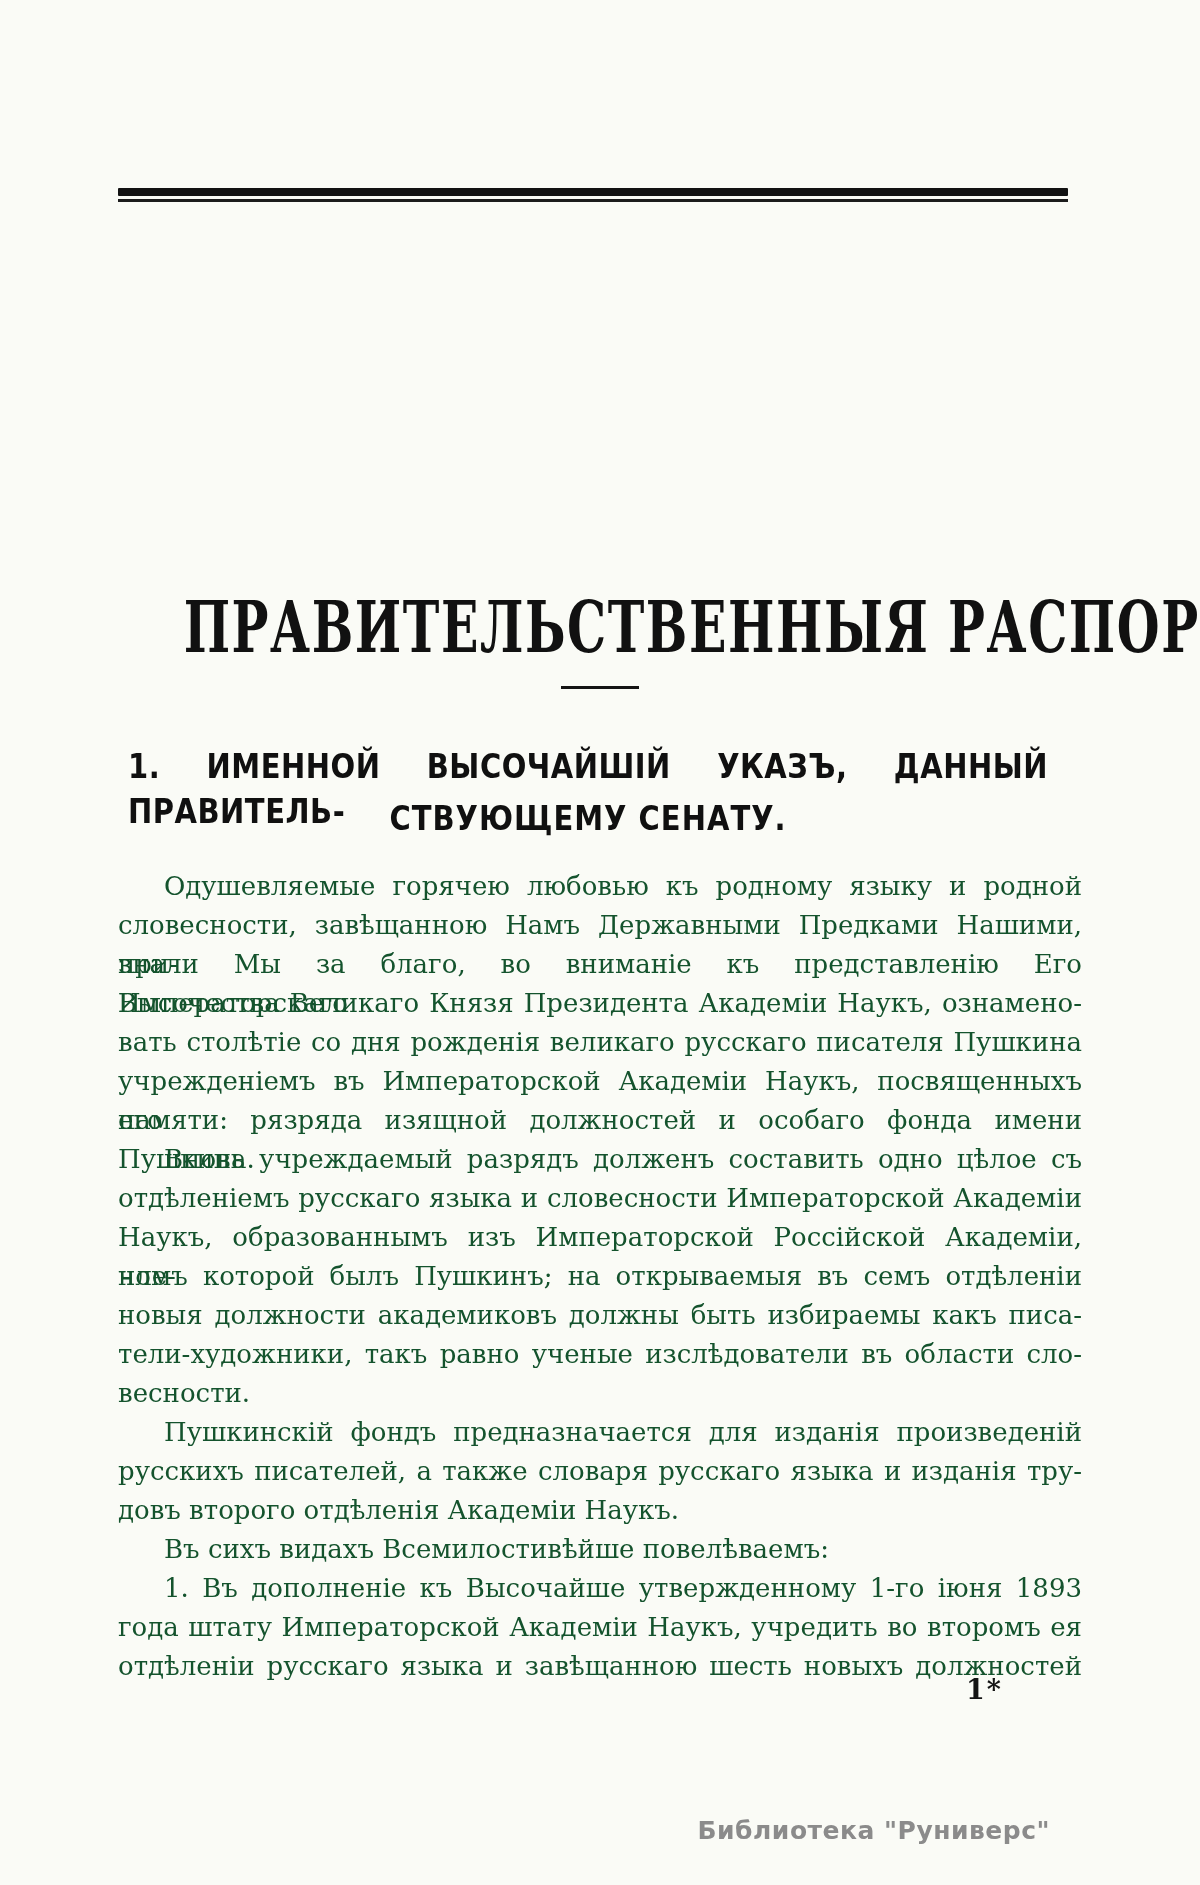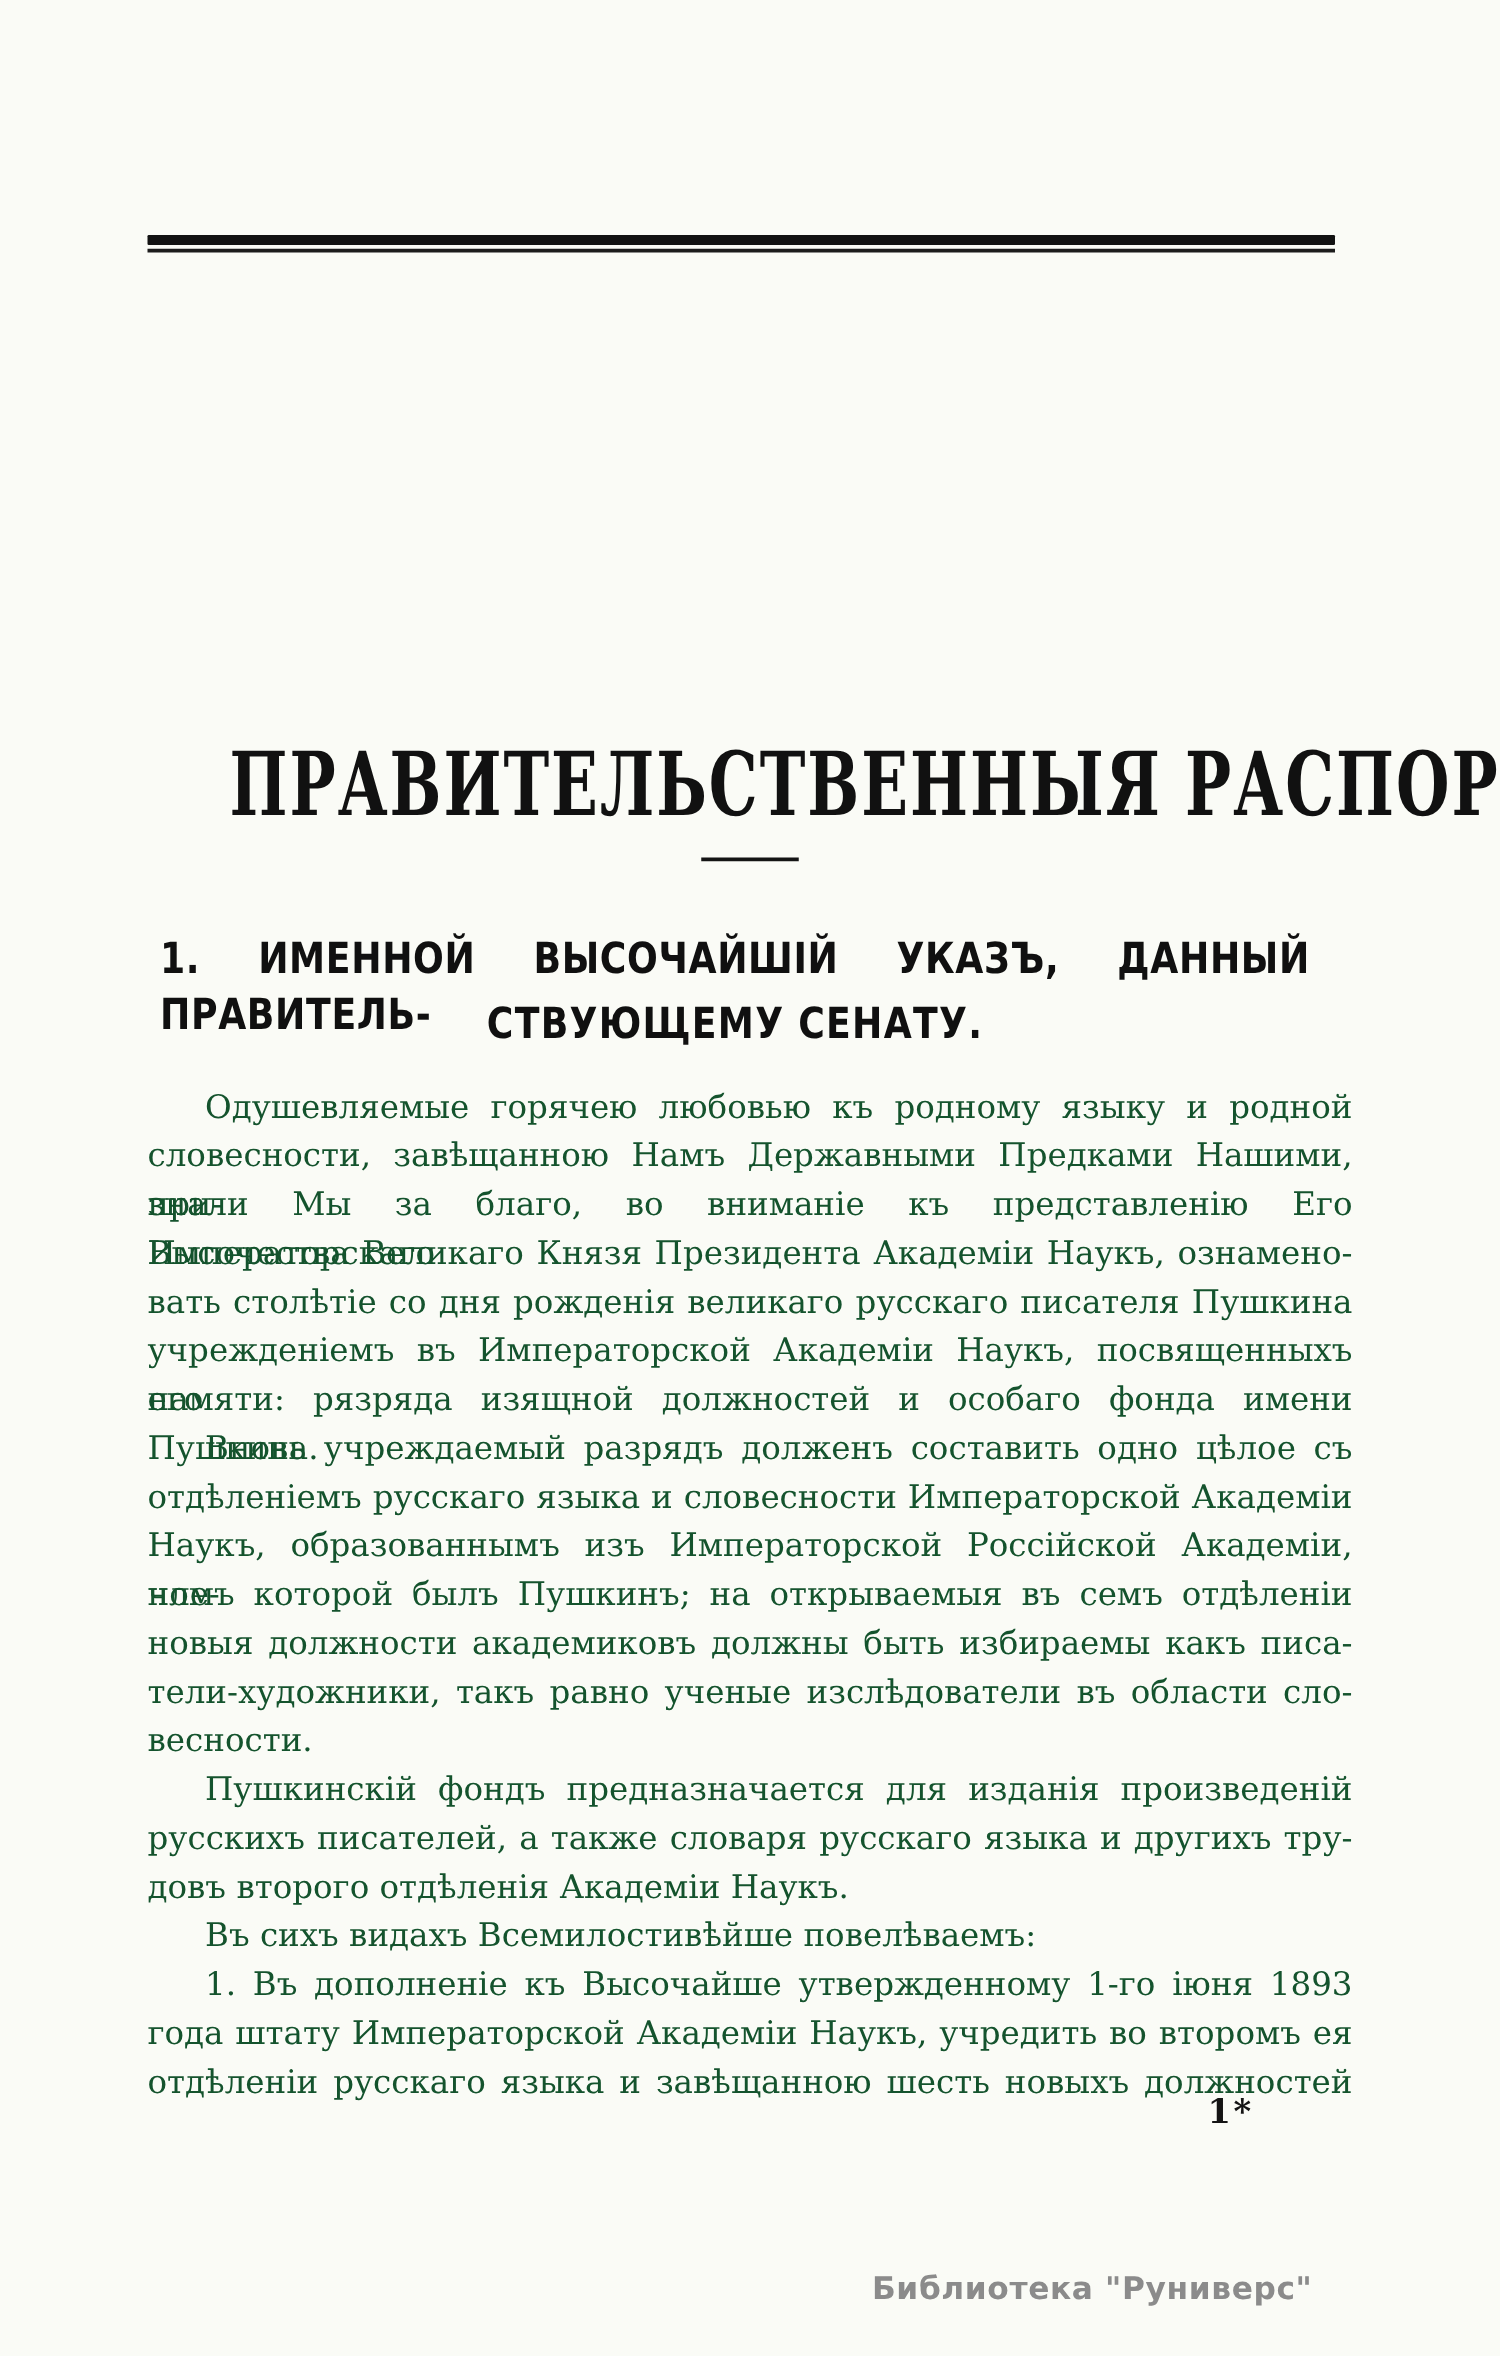--- a/index.html
+++ b/index.html
@@ -137,21 +137,21 @@
     <div class="line">отдѣленіемъ русскаго языка и словесности Императорской Академіи</div>
     <div class="line">Наукъ, образованнымъ изъ Императорской Россійской Академіи, чле-</div>
     <div class="line">номъ которой былъ Пушкинъ; на открываемыя въ семъ отдѣленіи</div>
     <div class="line">новыя должности академиковъ должны быть избираемы какъ писа-</div>
     <div class="line">тели-художники, такъ равно ученые изслѣдователи въ области сло-</div>
     <div class="line plain">весности.</div>
   </div>
 
   <div>
     <div class="line indent">Пушкинскій фондъ предназначается для изданія произведеній</div>
-    <div class="line">русскихъ писателей, а также словаря русскаго языка и другихъ тру-</div>
+    <div class="line">русскихъ писателей, а также словаря русскаго языка и изданія тру-</div>
     <div class="line plain">довъ второго отдѣленія Академіи Наукъ.</div>
   </div>
 
   <div>
     <div class="line plain indent">Въ сихъ видахъ Всемилостивѣйше повелѣваемъ:</div>
   </div>
 
   <div>
     <div class="line indent">1. Въ дополненіе къ Высочайше утвержденному 1-го іюня 1893</div>
     <div class="line">года штату Императорской Академіи Наукъ, учредить во второмъ ея</div>

